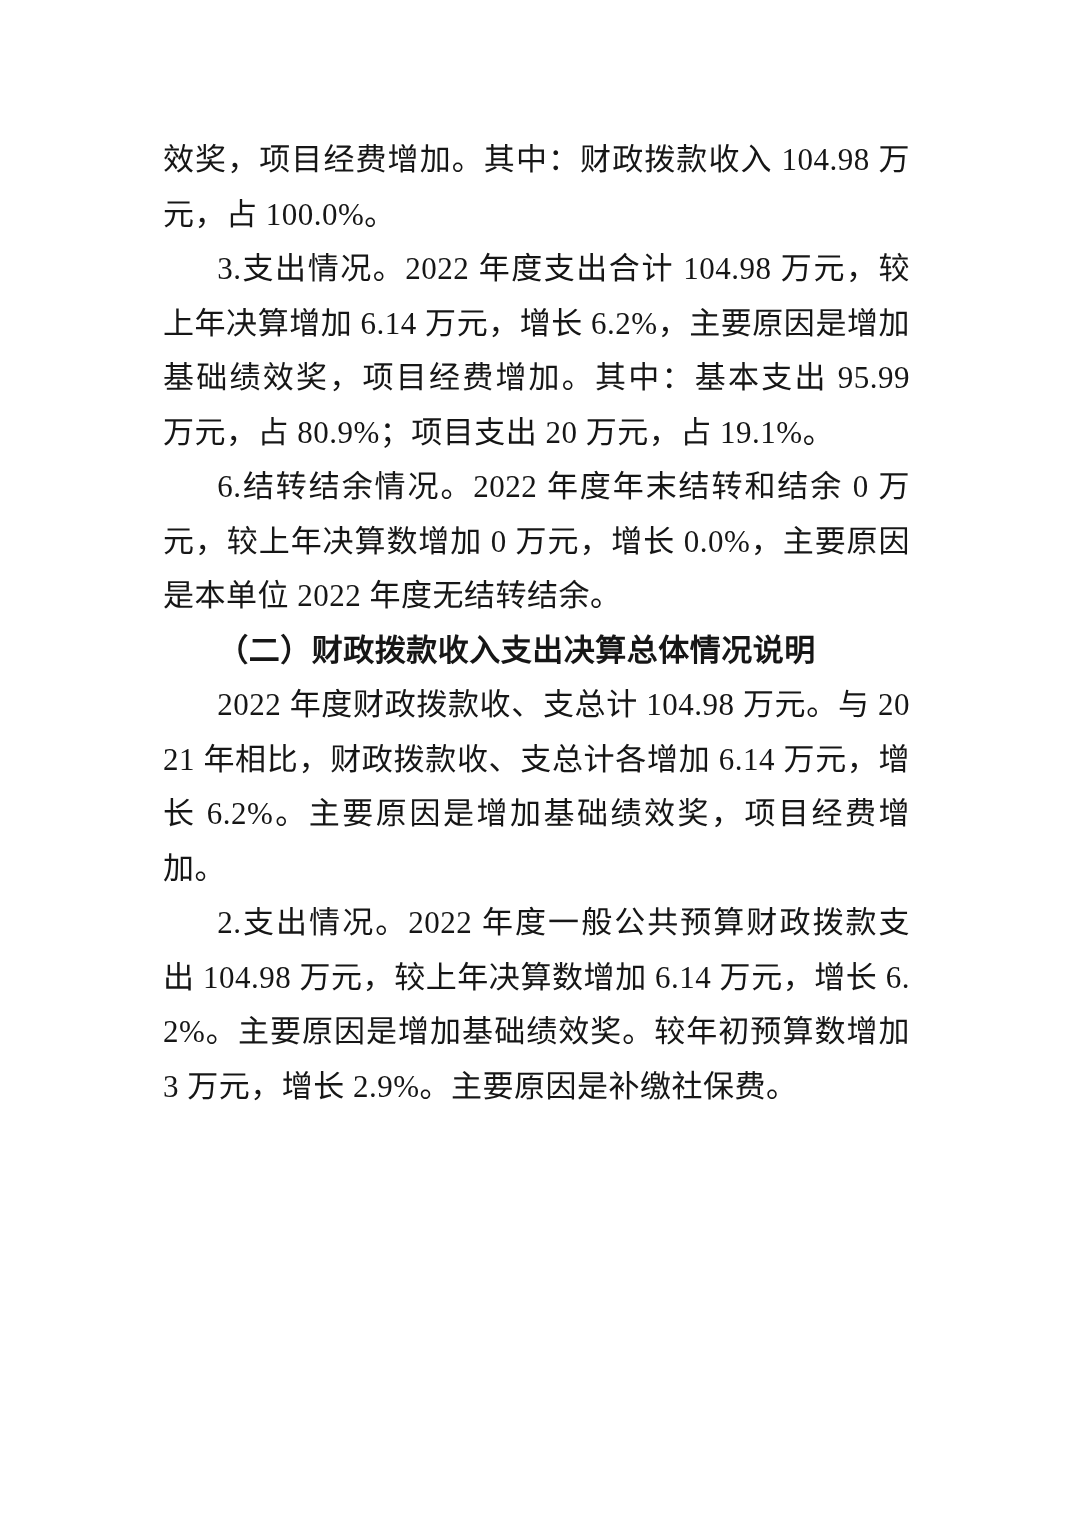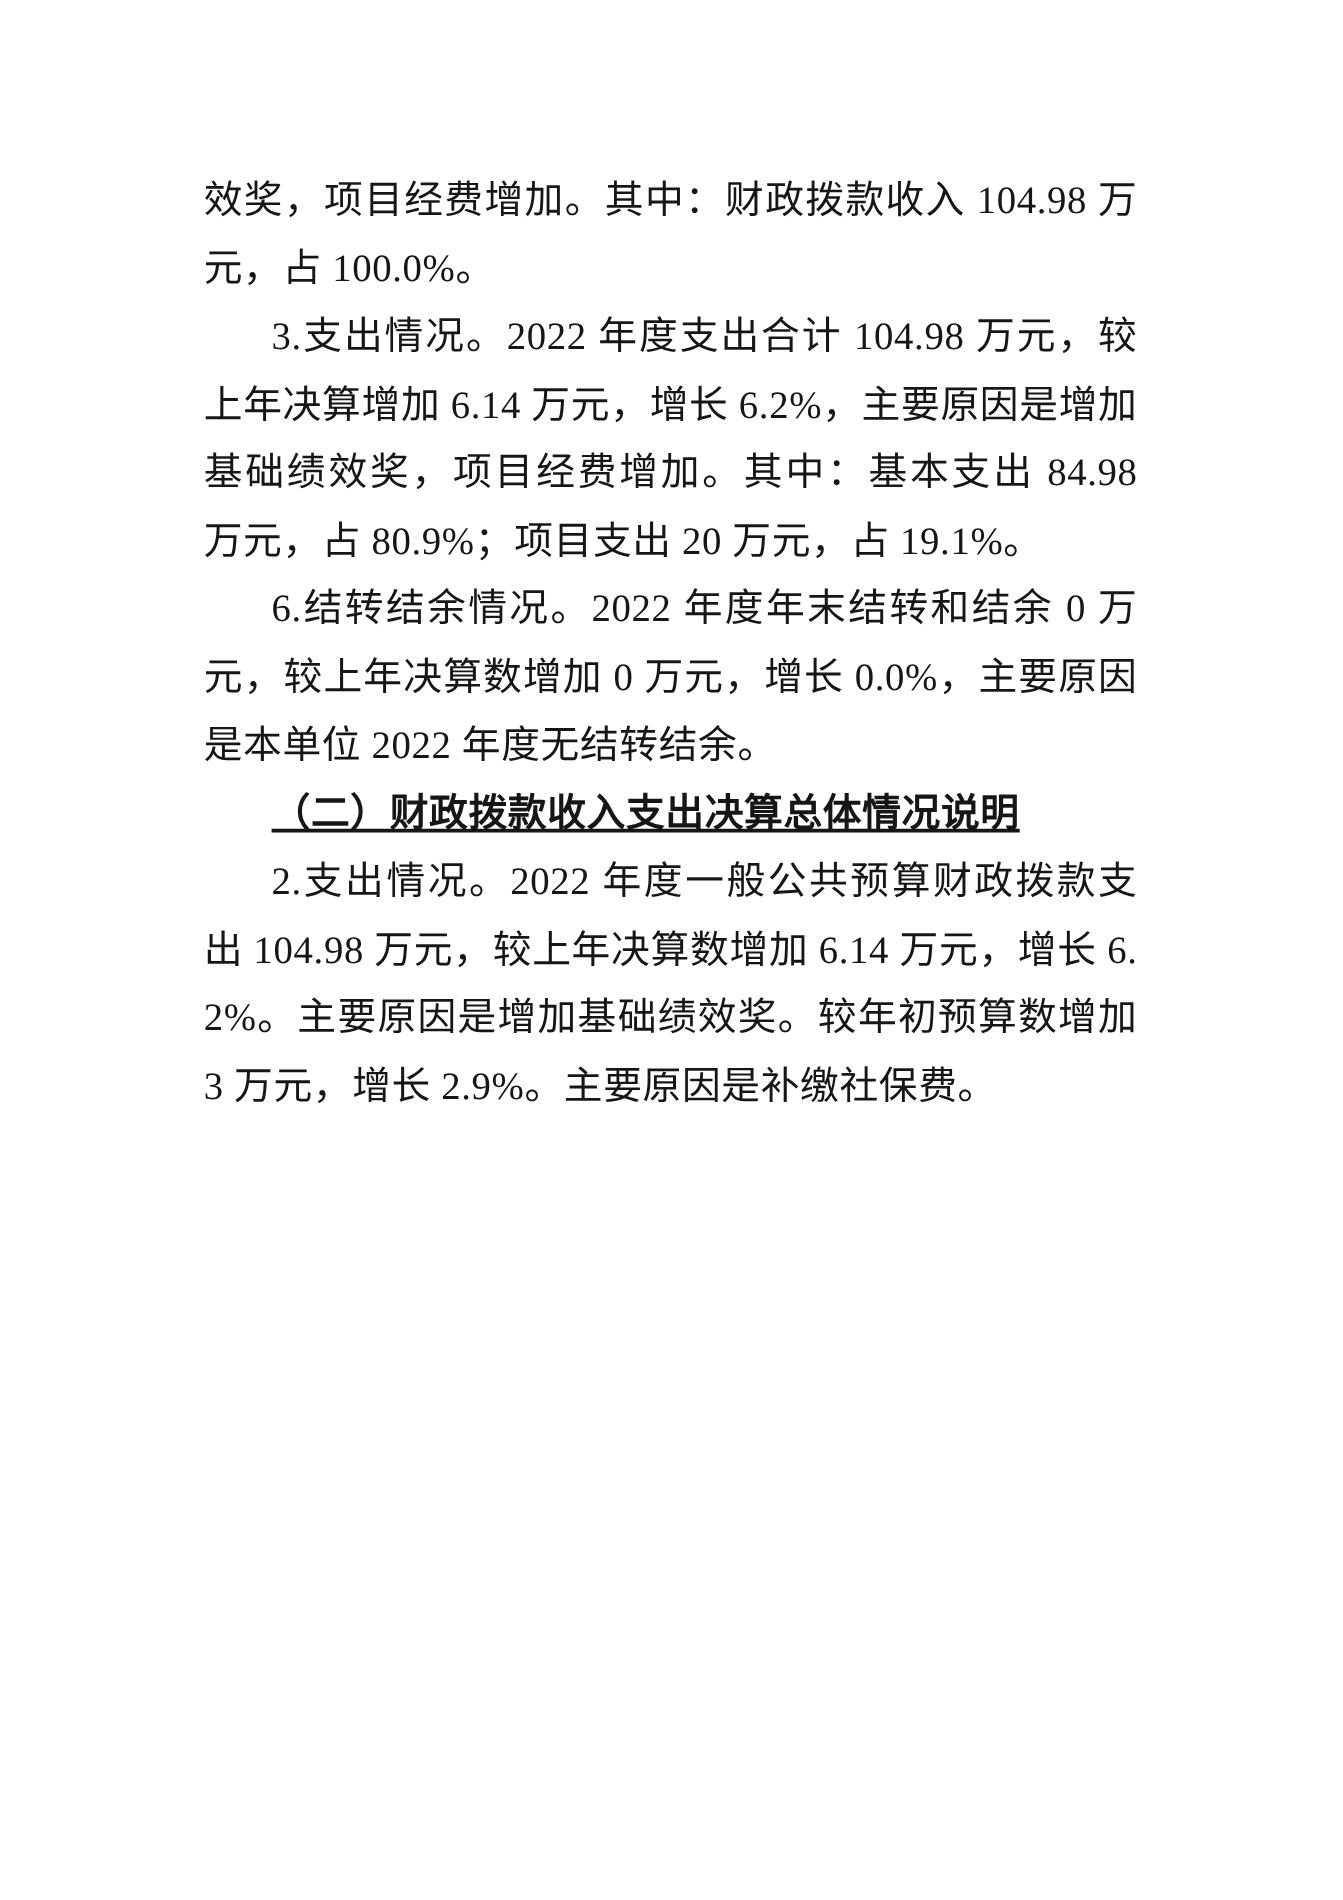--- a/index.html
+++ b/index.html
@@ -27,27 +27,27 @@
     text-align: justify;
     text-justify: inter-ideograph;
     letter-spacing: 0.5px;
     word-break: break-all;
   }
   .doc-body p.ind {
     text-indent: 1.75em;
   }
   .doc-body p.heading {
     font-weight: bold;
-    text-decoration: underline;
   }
 </style>
 </head>
 <body>
 
 <div class="page">
   <div class="doc-body">
     <p class="body">效奖，项目经费增加。其中：财政拨款收入 104.98 万元，占 100.0%。</p>
-    <p class="body ind">3.支出情况。2022 年度支出合计 104.98 万元，较上年决算增加 6.14 万元，增长 6.2%，主要原因是增加基础绩效奖，项目经费增加。其中：基本支出 84.98 万元，占 80.9%；项目支出 20 万元，占 19.1%。</p>
+    <p class="body ind">3.支出情况。2022 年度支出合计 104.98 万元，较上年决算增加 6.14 万元，增长 6.2%，主要原因是增加基础绩效奖，项目经费增加。其中：基本支出 95.99 万元，占 80.9%；项目支出 20 万元，占 19.1%。</p>
     <p class="body ind">6.结转结余情况。2022 年度年末结转和结余 0 万元，较上年决算数增加 0 万元，增长 0.0%，主要原因是本单位 2022 年度无结转结余。</p>
     <p class="heading ind">（二）财政拨款收入支出决算总体情况说明</p>
+    <p class="body ind">2022 年度财政拨款收、支总计 104.98 万元。与 2021 年相比，财政拨款收、支总计各增加 6.14 万元，增长 6.2%。主要原因是增加基础绩效奖，项目经费增加。</p>
     <p class="body ind">2.支出情况。2022 年度一般公共预算财政拨款支出 104.98 万元，较上年决算数增加 6.14 万元，增长 6.2%。主要原因是增加基础绩效奖。较年初预算数增加 3 万元，增长 2.9%。主要原因是补缴社保费。</p>
   </div>
 </div>
 
 </body></html>

